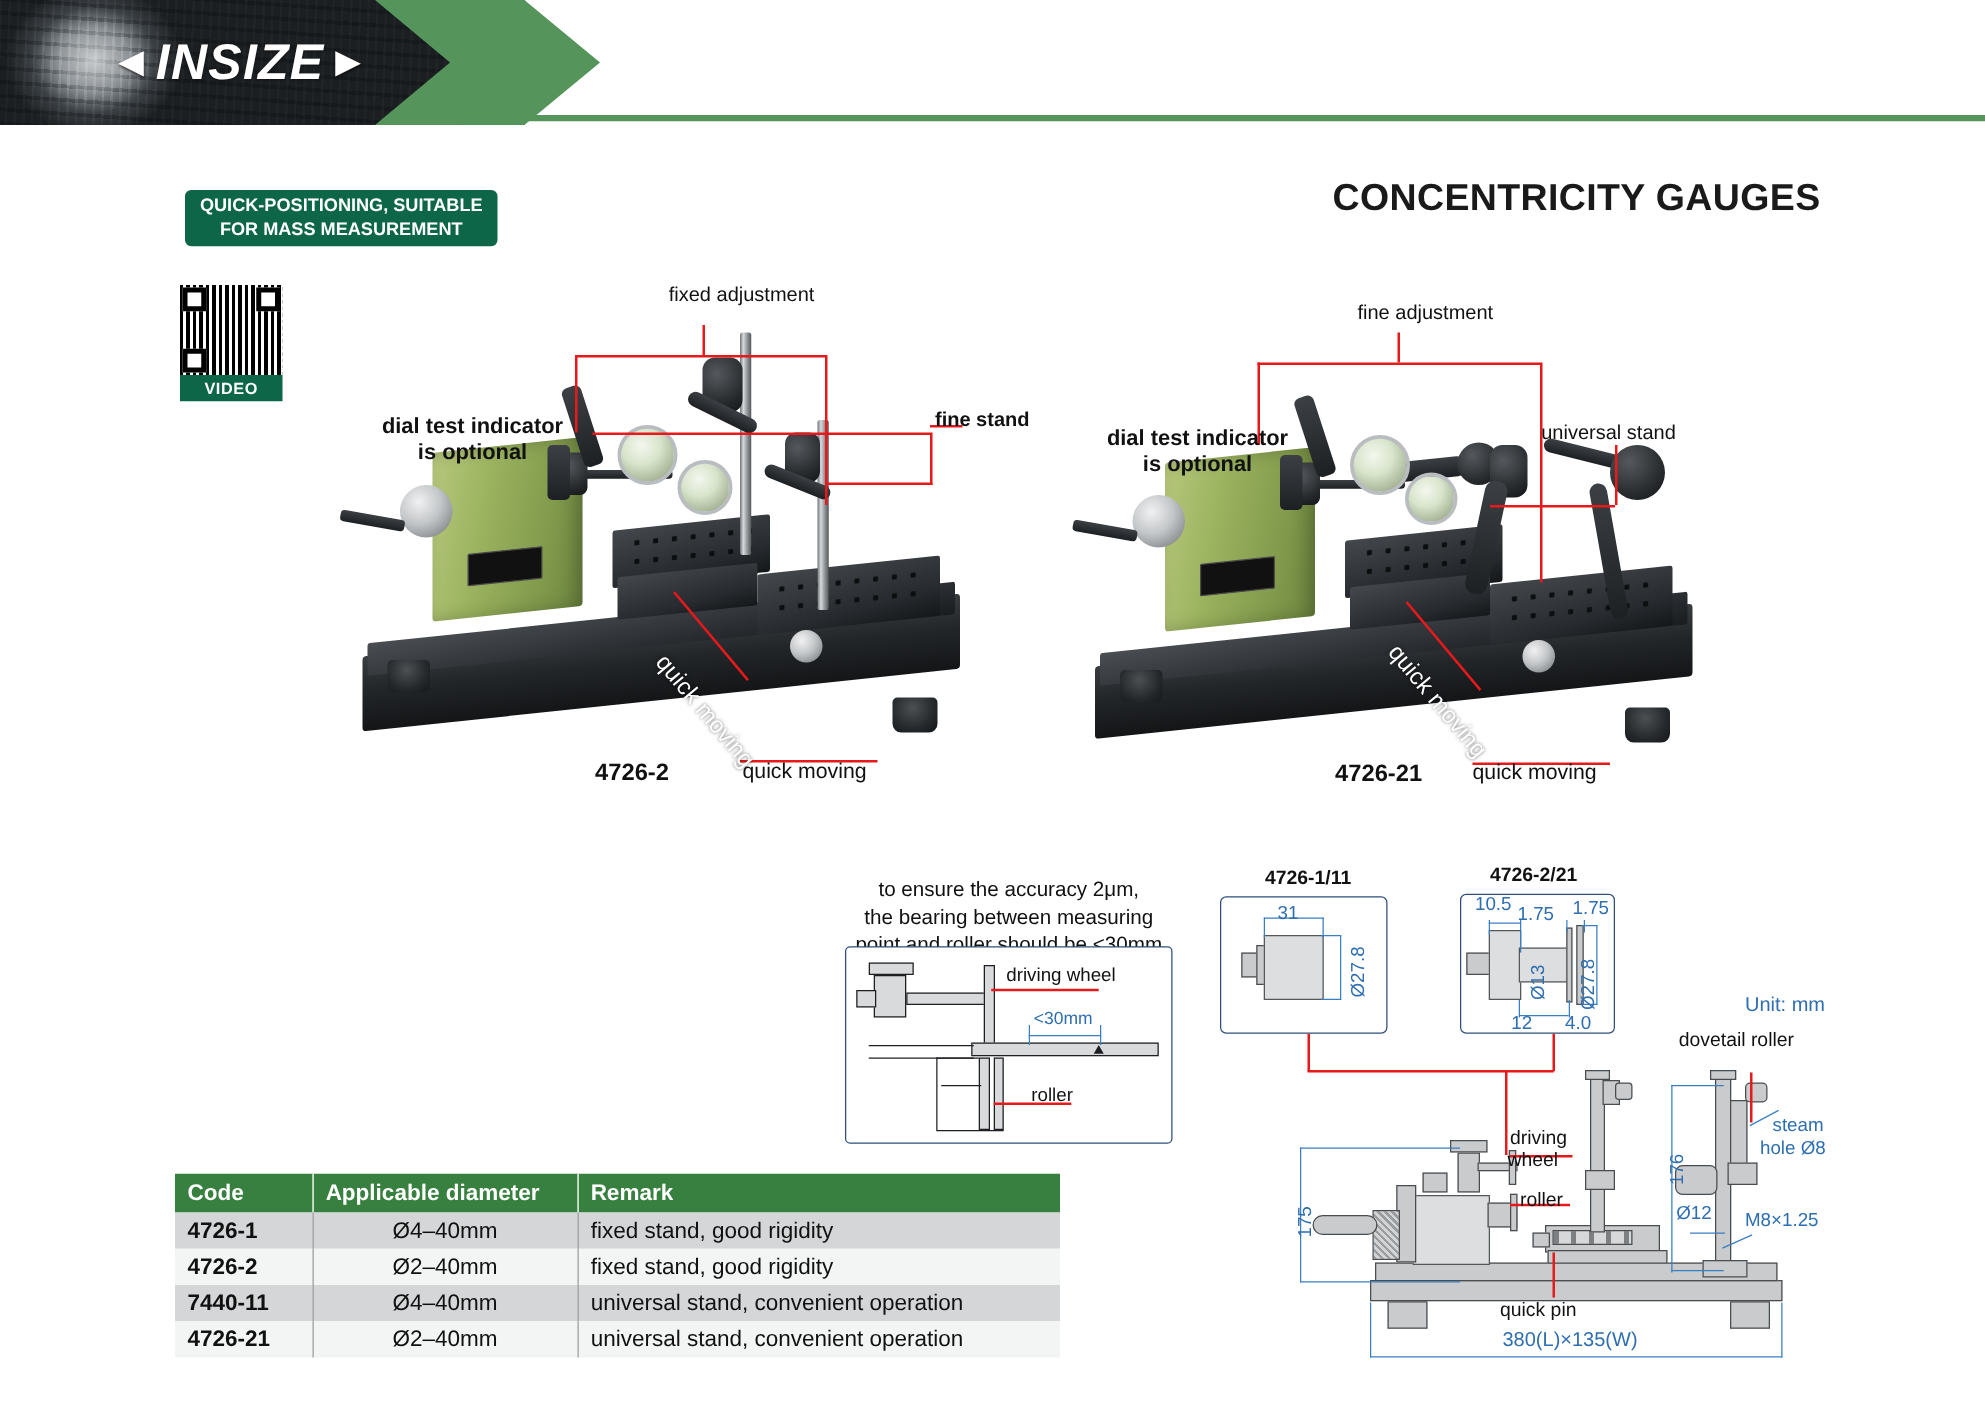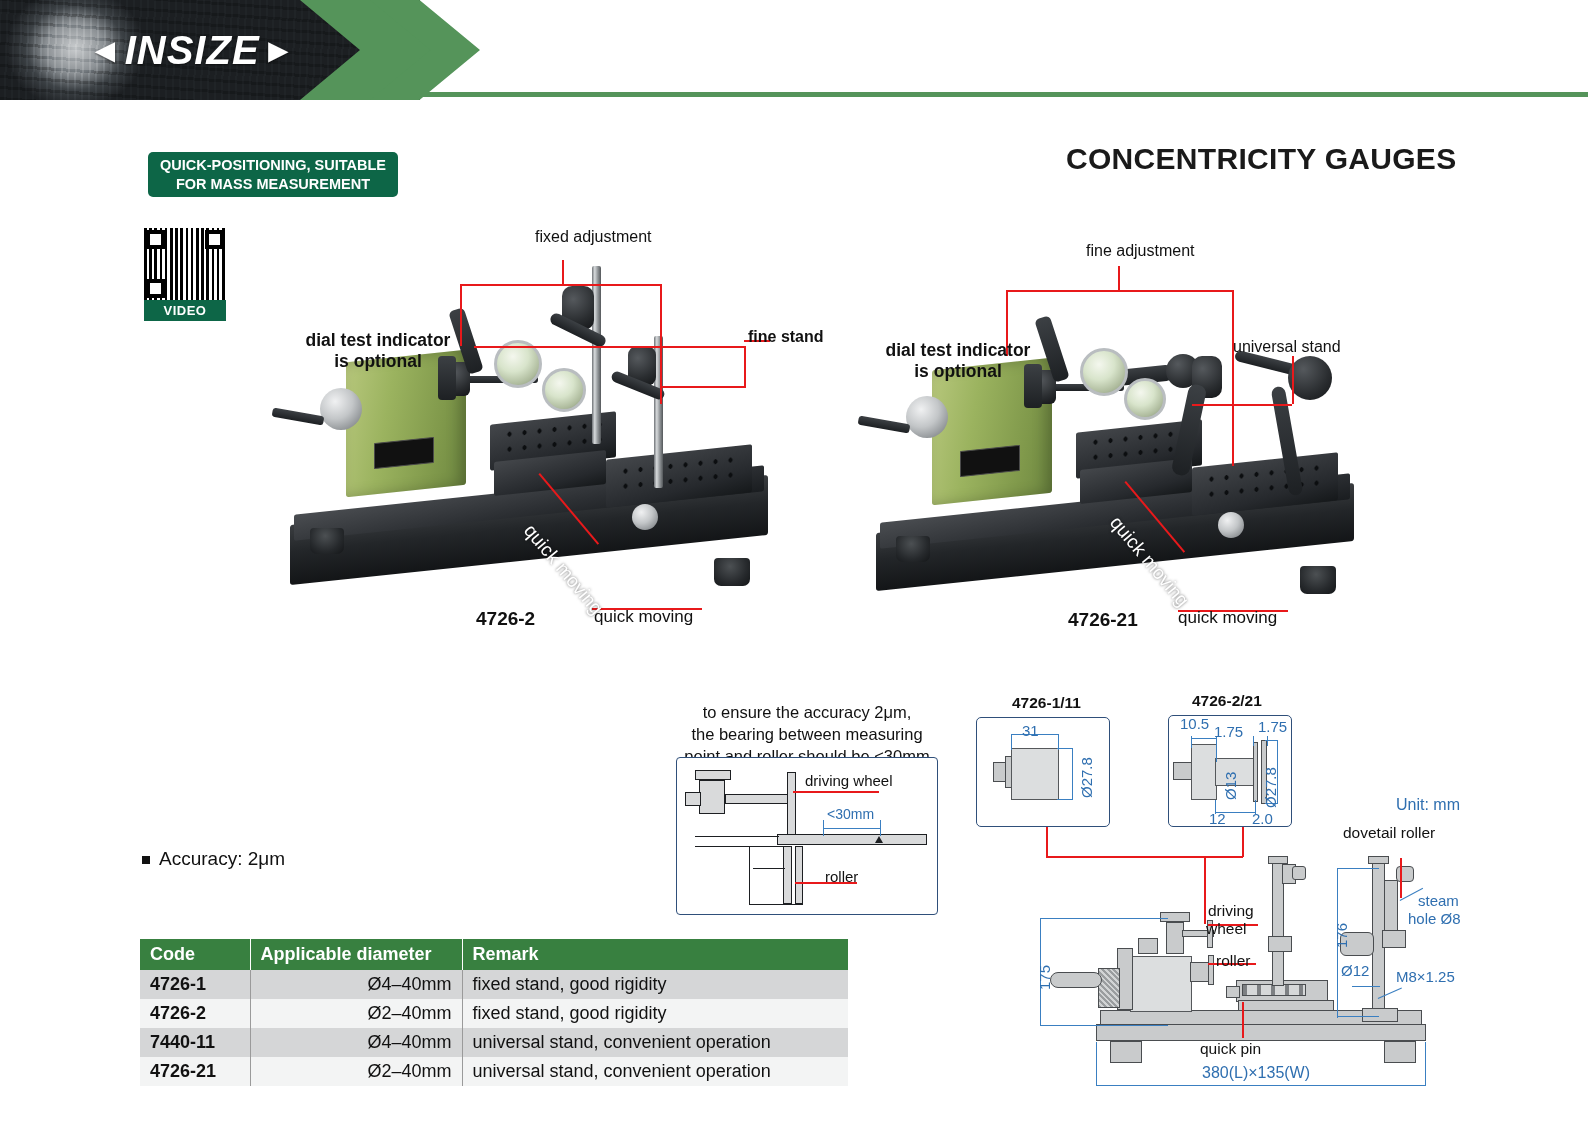--- a/index.html
+++ b/index.html
@@ -173,21 +173,21 @@
     background:#388040; color:#fff; font-weight:bold; text-align:left;
     padding:5px 10px; border-right:1px solid #ffffff;
   }
   table.spec td {
     padding:4px 10px; color:#111; border-right:1px solid #9a9a9a;
   }
   table.spec td:last-child, table.spec th:last-child { border-right:none; }
   table.spec tr.odd td { background:#d5d6d7; }
   table.spec tr.even td { background:#f3f4f4; }
   table.spec td.c-code { font-weight:bold; width:110px; }
-  table.spec td.c-dia  { text-align:right; width:212px; }
+  table.spec td.c-dia  { text-align:center; width:212px; }
   table.spec th.h-code { width:110px; }
   table.spec th.h-dia  { width:212px; }
 
   
   .note-text {
     position:absolute; left:672px; top:702px; width:270px;
     font-size:16.5px; text-align:center; line-height:1.32; color:#111;
   }
   .note-box {
     position:absolute; left:676px; top:757px; width:262px; height:158px;
@@ -357,24 +357,20 @@
   <span>is optional</span>
 </div>
 <div class="cap-reg" style="left:1086px;top:242px;">fine adjustment</div>
 <div class="cap-reg" style="left:1233px;top:338px;">universal stand</div>
 <div class="qm-rot" style="left:1122px;top:512px;">quick moving</div>
 <div class="qm-flat" style="left:1178px;top:608px;">quick moving</div>
 <div class="model-no" style="left:1068px;top:609px;">4726-21</div>
 
 <div class="bullets">
   <ul>
-    <li>
-        <span class="sq"></span>
-        <span>Accuracy: 2μm</span>
-      </li>
   </ul>
 </div>
 
 <table class="spec">
   <thead>
     <tr>
       <th class="h-code">Code</th>
       <th class="h-dia">Applicable diameter</th>
       <th>Remark</th>
     </tr>
@@ -474,21 +470,21 @@
     <div class="bl" style="left:46px;top:96px;width:40px;height:1.3px;"></div>
     <div class="bl" style="left:46px;top:84px;width:1.3px;height:14px;"></div>
     <div class="bl" style="left:86px;top:84px;width:1.3px;height:14px;"></div>
   </div>
   <div class="dim" style="left:1180px;top:715px;">10.5</div>
   <div class="dim" style="left:1214px;top:723px;">1.75</div>
   <div class="dim" style="left:1258px;top:718px;">1.75</div>
   <div class="dim-v" style="left:1222px;top:800px;">Ø13</div>
   <div class="dim-v" style="left:1262px;top:808px;">Ø27.8</div>
   <div class="dim" style="left:1209px;top:810px;">12</div>
-  <div class="dim" style="left:1252px;top:810px;">2.0</div>
+  <div class="dim" style="left:1252px;top:810px;">4.0</div>
 
   <div class="red" style="left:1046px;top:827px;width:2px;height:30px;"></div>
   <div class="red" style="left:1046px;top:856px;width:197px;height:2px;"></div>
   <div class="red" style="left:1242px;top:827px;width:2px;height:30px;"></div>
   <div class="red" style="left:1204px;top:856px;width:2px;height:68px;"></div>
 
   <div class="lbl-b" style="left:1396px;top:796px;font-size:16px;">Unit: mm</div>
 
   <div class="gm" style="left:1096px;top:1024px;width:330px;height:17px;"></div>
   <div class="gm" style="left:1100px;top:1010px;width:322px;height:15px;"></div>

